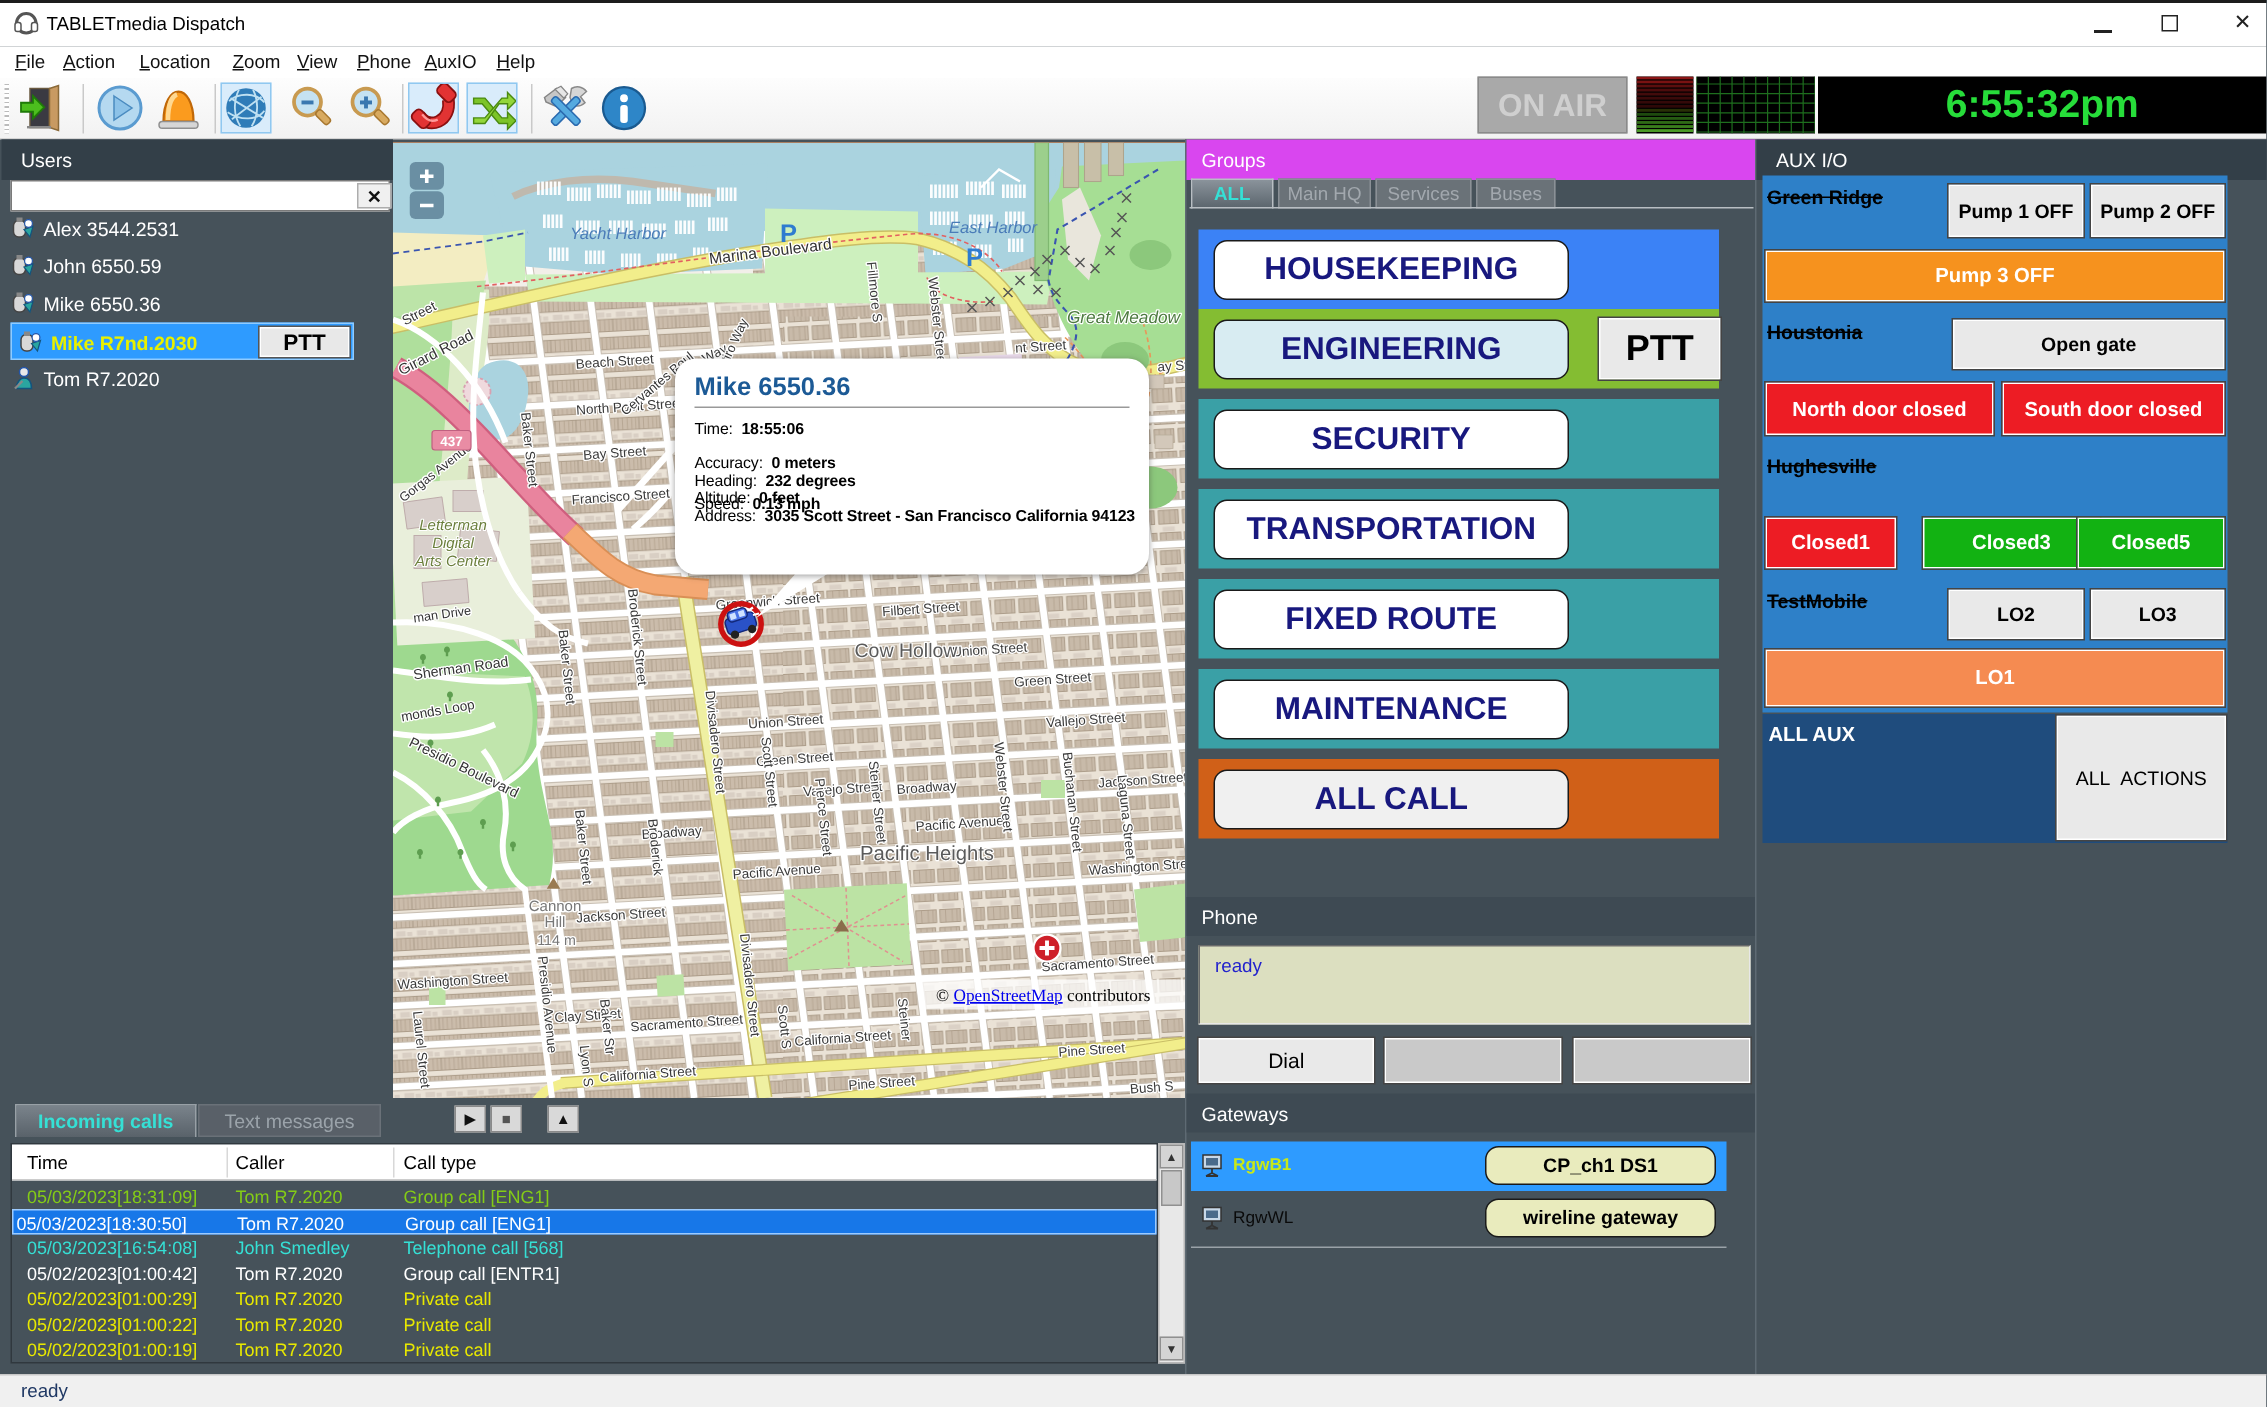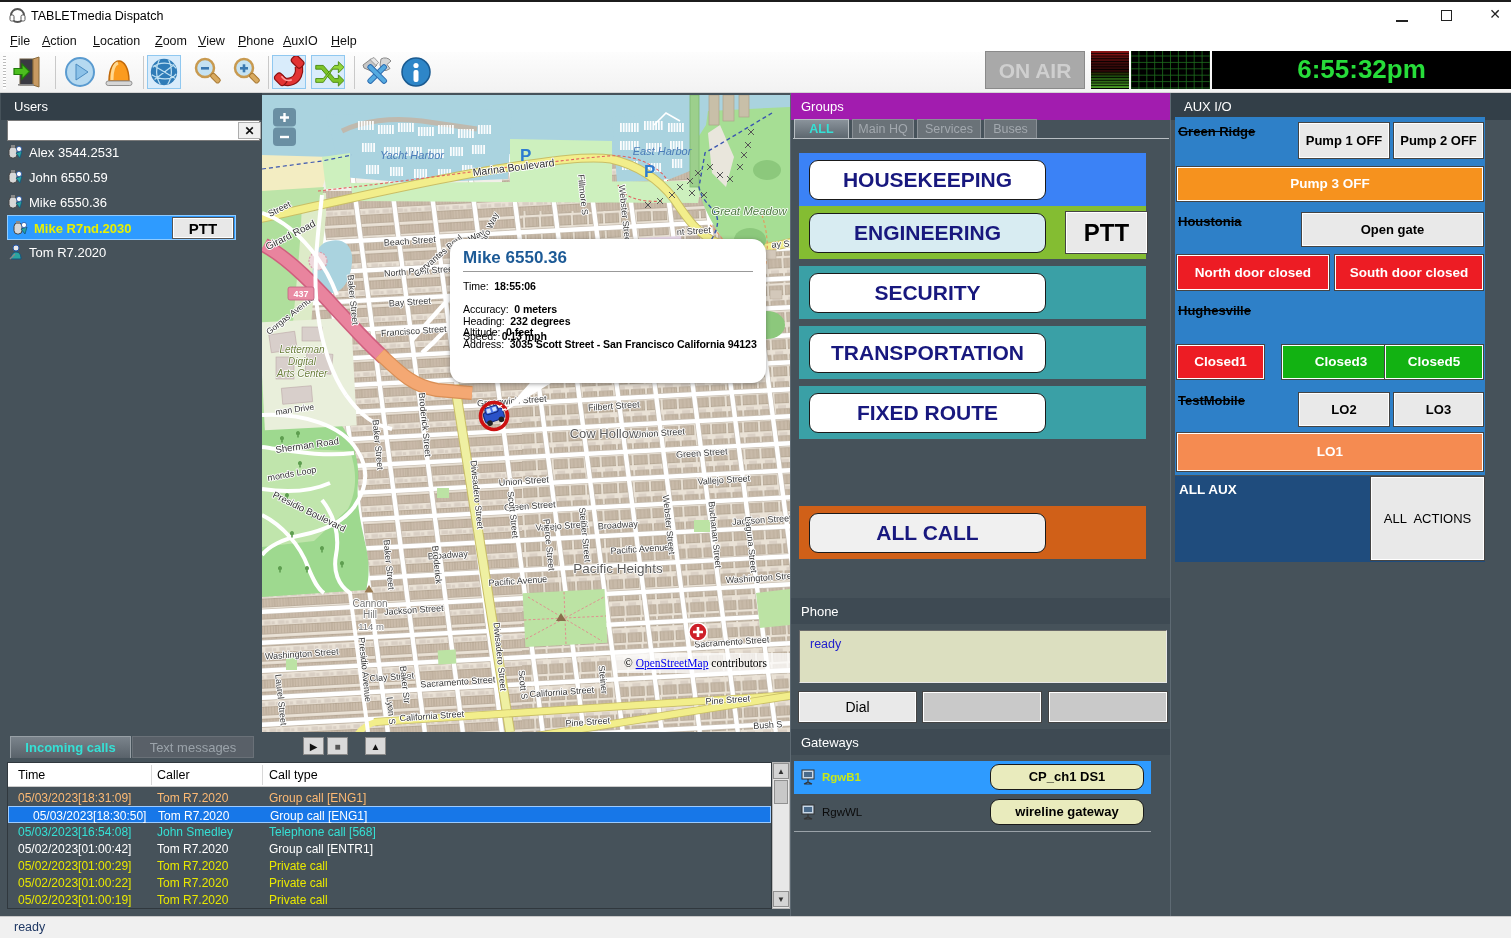--- a/index.html
+++ b/index.html
@@ -47,21 +47,21 @@
 #ctable{left:6px;top:26px;width:765px;height:147px;background:#46525A;border:1px solid #30383E;}
 #chead{left:0;top:0;width:763px;height:24px;background:#FFF;border-bottom:1px solid #CCC;font-size:12.5px;color:#000;}
 #chead span{position:absolute;top:5px;}
 #chead i{position:absolute;top:2px;width:1px;height:20px;background:#D8D8D8;}
 .crow{left:0;width:763px;height:17px;font-size:12px;white-space:nowrap;}
 .crow span{position:absolute;top:2px;}
 #cscroll{left:771px;top:26px;width:18px;height:147px;background:#E8E8E8;border:1px solid #B8B8B8;}
 .sarr{left:0px;width:16px;height:16px;background:#D4D4D4;border:1px solid #909090;text-align:center;font-size:8px;line-height:15px;color:#333;}
 
 #groups{left:790px;top:93px;width:380px;height:823px;background:#46525A;border-left:1px solid #5E6A73;}
-#groupshead{left:0;top:0;width:452px;height:27px;background:#a21caf;}
+#groupshead{left:0;top:0;width:452px;height:27px;background:#d946ef;}
 .gtab{top:26px;height:20px;font-size:12.5px;text-align:center;line-height:19px;}
 #gtabline{left:2px;top:45px;width:376px;height:1px;background:#B8BEC3;}
 .grow{left:8px;width:347px;height:53px;}
 .gbtn{position:absolute;left:10px;top:7px;width:237px;height:40px;background:#FFF;border:1.6px solid #1A1A1A;border-radius:9px;color:#18187E;font-size:21px;font-weight:bold;text-align:center;line-height:38px;}
 #gptt{position:absolute;left:267px;top:6px;width:81px;height:41px;background:#E9E9E9;border:1px solid #FFF;outline:1px solid #444;color:#000;font-size:24px;font-weight:bold;text-align:center;line-height:40px;}
 
 #phonehead{left:0;top:505px;width:380px;height:26px;background:#3E4A53;}
 #phonebox{left:8px;top:537px;width:368px;height:53px;background:#DCDFC0;border-top:1.5px solid #6A6A6A;border-left:1.5px solid #6A6A6A;border-right:1.5px solid #E8E8E8;border-bottom:1.5px solid #E8E8E8;}
 .pbtn{top:599px;height:30px;border:1px solid #FFF;outline:1px solid #444;font-size:14px;color:#000;text-align:center;line-height:28px;}
 
@@ -761,27 +761,27 @@
     <div class="abs cbtn" style="left:326px;color:#555;">■</div>
     <div class="abs cbtn" style="left:364px;">▲</div>
     <div class="abs" id="ctable">
       <div class="abs" id="chead">
         <span style="left:10px;">Time</span>
         <span style="left:149px;">Caller</span>
         <span style="left:261px;">Call type</span>
         <i style="left:143px;"></i>
         <i style="left:254px;"></i>
       </div>
-      <div class="abs crow" style="top:26px;color:#fdba74;">
+      <div class="abs crow" style="top:26px;color:#84cc16;">
         <span style="left:10px;">05/03/2023[18:31:09]</span>
         <span style="left:149px;">Tom R7.2020</span>
         <span style="left:261px;">Group call [ENG1]</span>
       </div>
       <div class="abs crow" style="top:43px;color:#FFFFFF;background:#1777E8;border:1px solid #9CCBFF;">
-        <span style="left:24px;">05/03/2023[18:30:50]</span>
+        <span style="left:2px;">05/03/2023[18:30:50]</span>
         <span style="left:149px;">Tom R7.2020</span>
         <span style="left:261px;">Group call [ENG1]</span>
       </div>
       <div class="abs crow" style="top:60px;color:#35E0D5;">
         <span style="left:10px;">05/03/2023[16:54:08]</span>
         <span style="left:149px;">John Smedley</span>
         <span style="left:261px;">Telephone call [568]</span>
       </div>
       <div class="abs crow" style="top:77px;color:#FFFFFF;">
         <span style="left:10px;">05/02/2023[01:00:42]</span>
@@ -828,20 +828,23 @@
     </div>
     <div class="abs grow" style="top:173px;background:#3AA0A6;">
       <div class="gbtn" style="background:#FFFFFF;">SECURITY</div>
     </div>
     <div class="abs grow" style="top:233px;background:#3AA0A6;">
       <div class="gbtn" style="background:#FFFFFF;">TRANSPORTATION</div>
     </div>
     <div class="abs grow" style="top:293px;background:#3AA0A6;">
       <div class="gbtn" style="background:#FFFFFF;">FIXED ROUTE</div>
     </div>
+    <div class="abs grow" style="top:353px;background:#3AA0A6;">
+      <div class="gbtn" style="background:#FFFFFF;">MAINTENANCE</div>
+    </div>
     <div class="abs grow" style="top:413px;background:#D06018;">
       <div class="gbtn" style="background:#F0F0F0;">ALL CALL</div>
     </div>
     <div class="abs" id="phonehead">
       <span class="phead" style="position:absolute;left:10px;top:6px;">Phone</span>
     </div>
     <div class="abs" id="phonebox">
       <span style="position:absolute;left:10px;top:6px;font-size:12.5px;color:#2222CC;">ready</span>
     </div>
     <div class="abs pbtn" style="left:8px;width:117px;background:#E9E9E9;">Dial</div>

